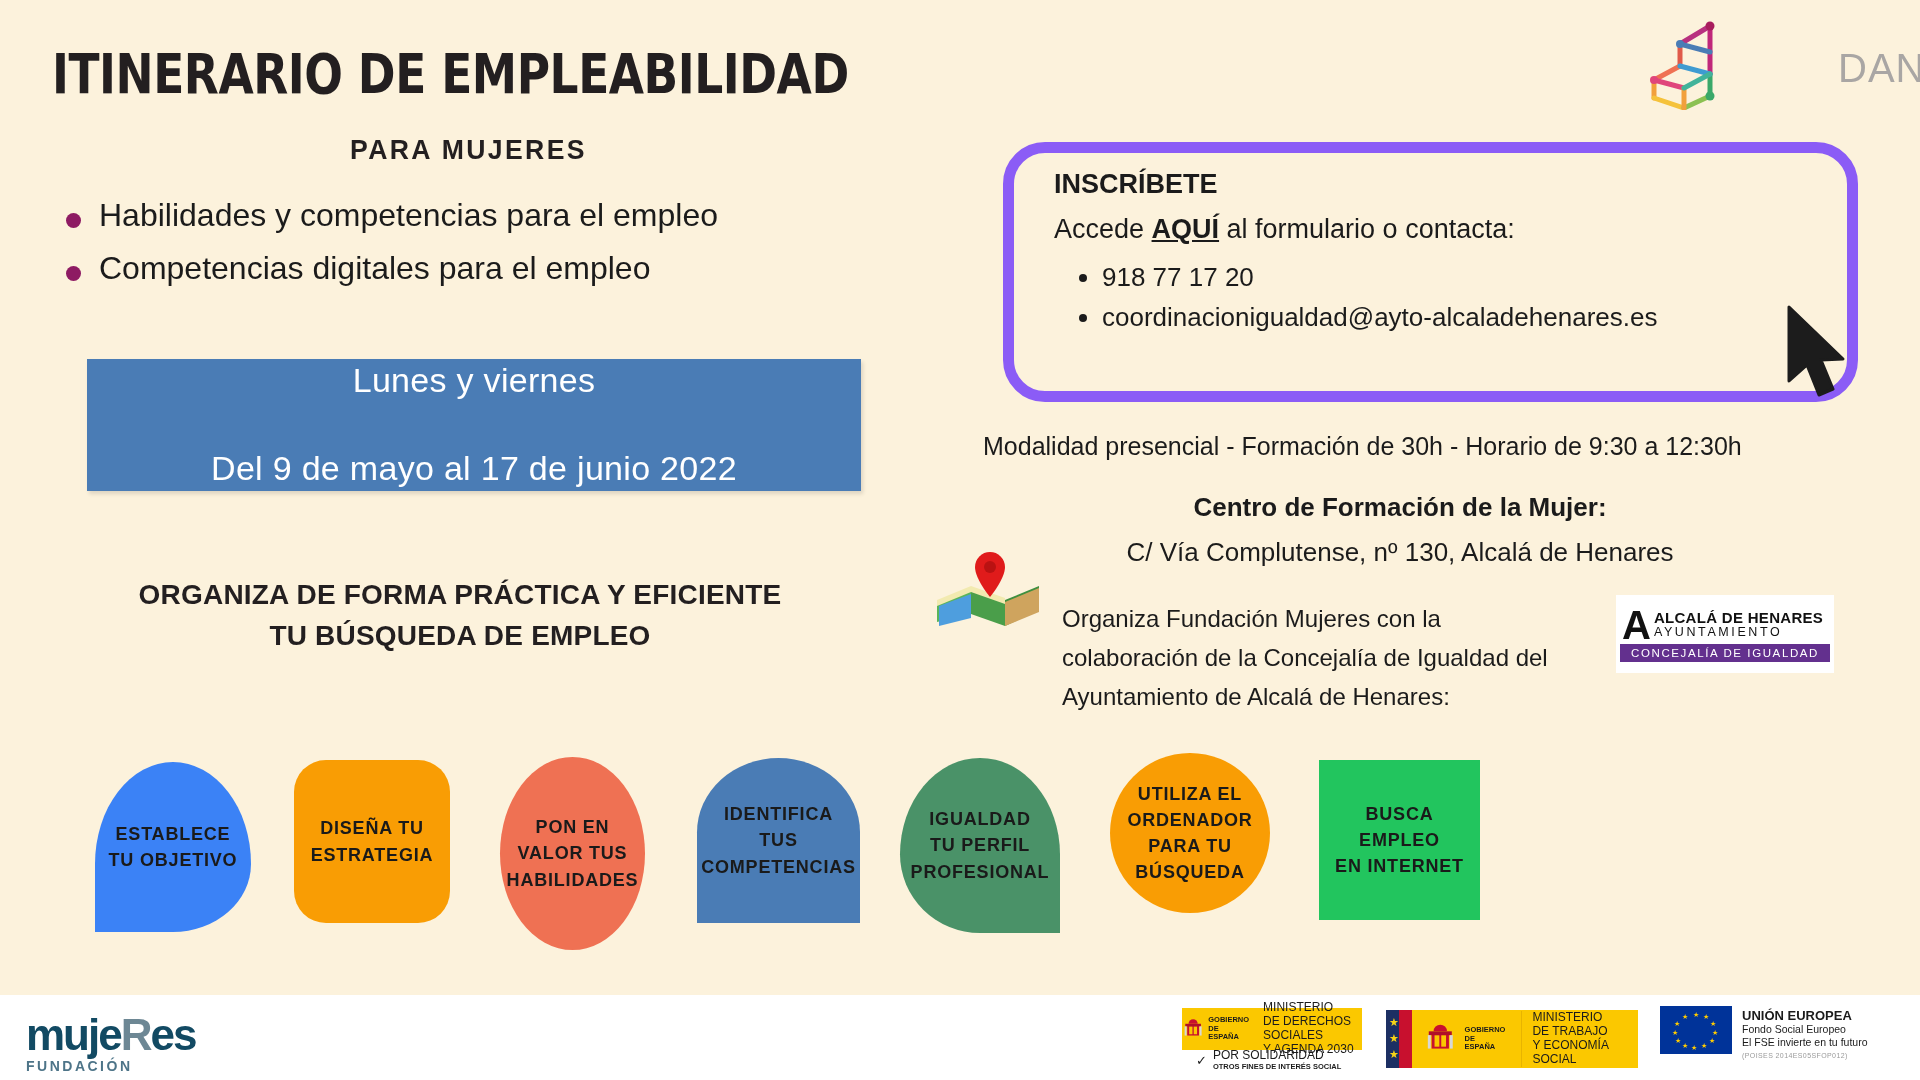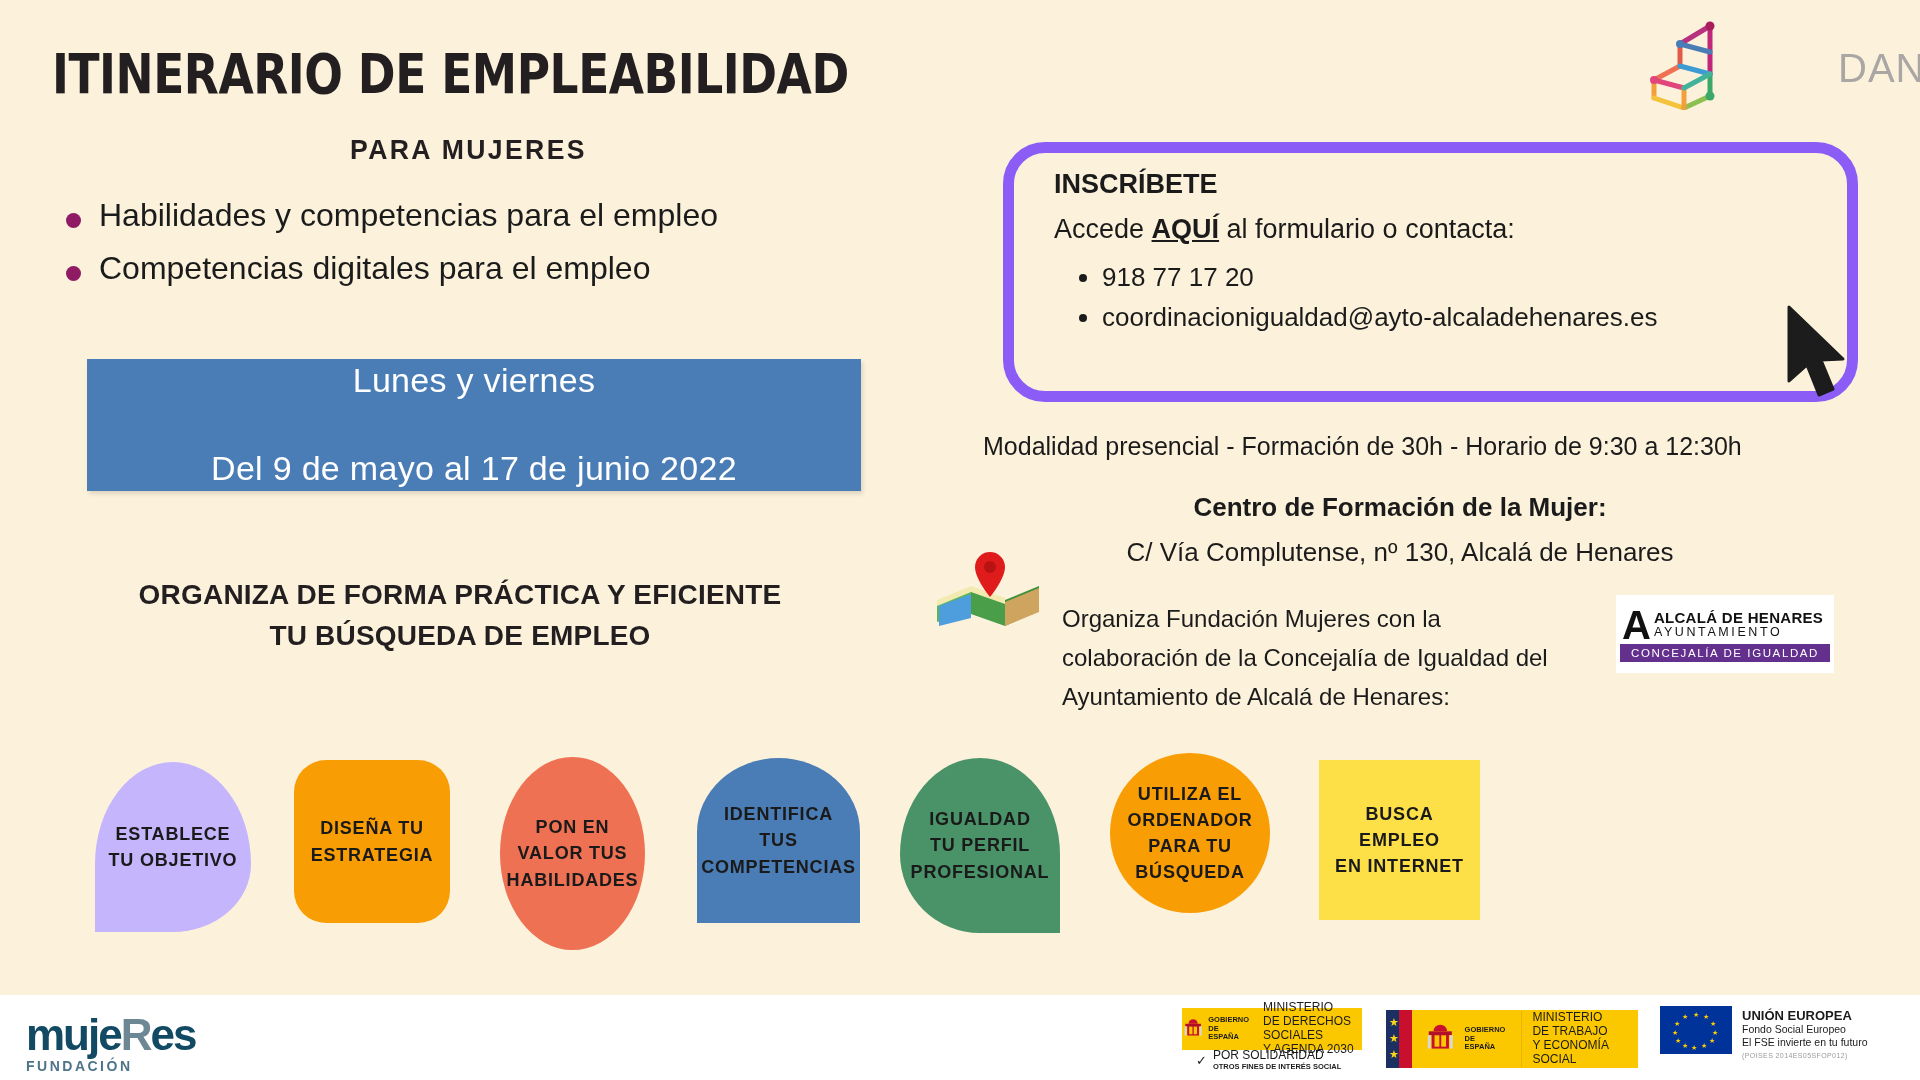--- a/index.html
+++ b/index.html
@@ -239,21 +239,21 @@
       <span class="ayto-A">A</span>
       <span class="ayto-txt">
         <div class="ayto-l1">ALCALÁ DE HENARES</div>
         <div class="ayto-l2">AYUNTAMIENTO</div>
       </span>
     </div>
     <div class="ayto-bar">CONCEJALÍA DE IGUALDAD</div>
   </div>
 
   <div class="steps">
-      <div class="step sh-leaf-tl" style="left: 95px; top: 12px; width: 156px; height: 170px; background: #c4b5fd;">
+      <div class="step sh-leaf-tl" style="left: 95px; top: 12px; width: 156px; height: 170px; background: #3b82f6;">
         <div class="step-label">
           <div>ESTABLECE</div>
           <div>TU OBJETIVO</div>
         </div>
       </div>
       <div class="step sh-rounded" style="left: 294px; top: 10px; width: 156px; height: 163px; background: rgb(249, 157, 4);">
         <div class="step-label">
           <div>DISEÑA TU</div>
           <div>ESTRATEGIA</div>
         </div>
@@ -280,21 +280,21 @@
         </div>
       </div>
       <div class="step sh-circle" style="left: 1110px; top: 3px; width: 160px; height: 160px; background: rgb(249, 157, 4);">
         <div class="step-label">
           <div>UTILIZA EL</div>
           <div>ORDENADOR</div>
           <div>PARA TU</div>
           <div>BÚSQUEDA</div>
         </div>
       </div>
-      <div class="step sh-square" style="left: 1319px; top: 10px; width: 161px; height: 160px; background: #fde047; justify-content: flex-end;">
+      <div class="step sh-square" style="left: 1319px; top: 10px; width: 161px; height: 160px; background: #22c55e; justify-content: flex-end;">
         <div class="step-label">
           <div>BUSCA EMPLEO</div>
           <div>EN INTERNET</div>
         </div>
       </div>
     </div>
 
   <div class="cursor">
     <svg width="70" height="100" viewBox="0 0 70 100">
       <polygon points="4,2 4,76 22,60 34,90 48,84 36,55 58,54" fill="#1c1c1c" stroke="#1c1c1c" stroke-width="3" stroke-linejoin="round"></polygon>

